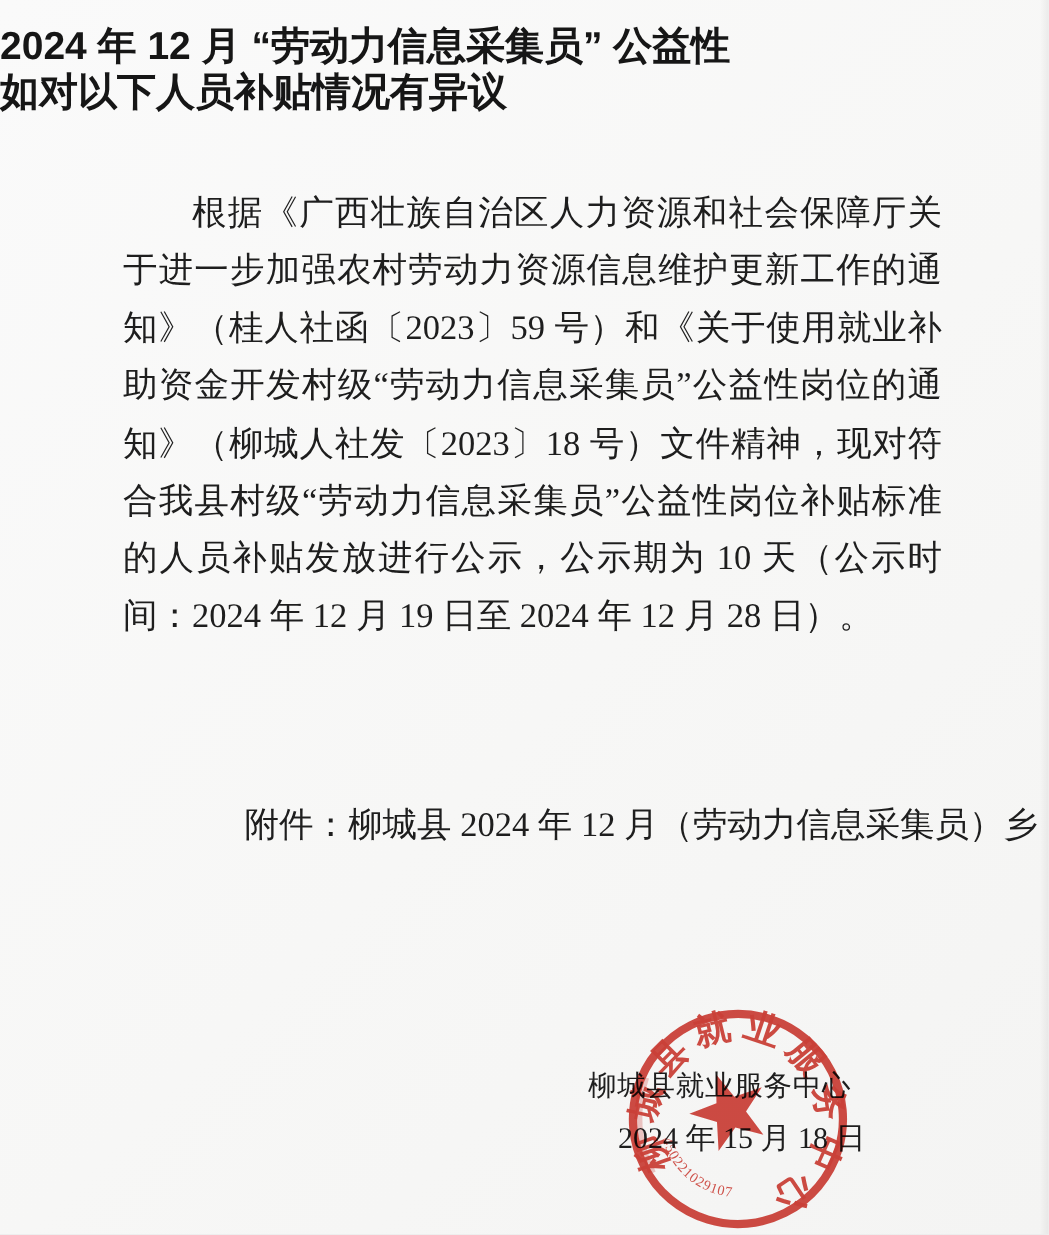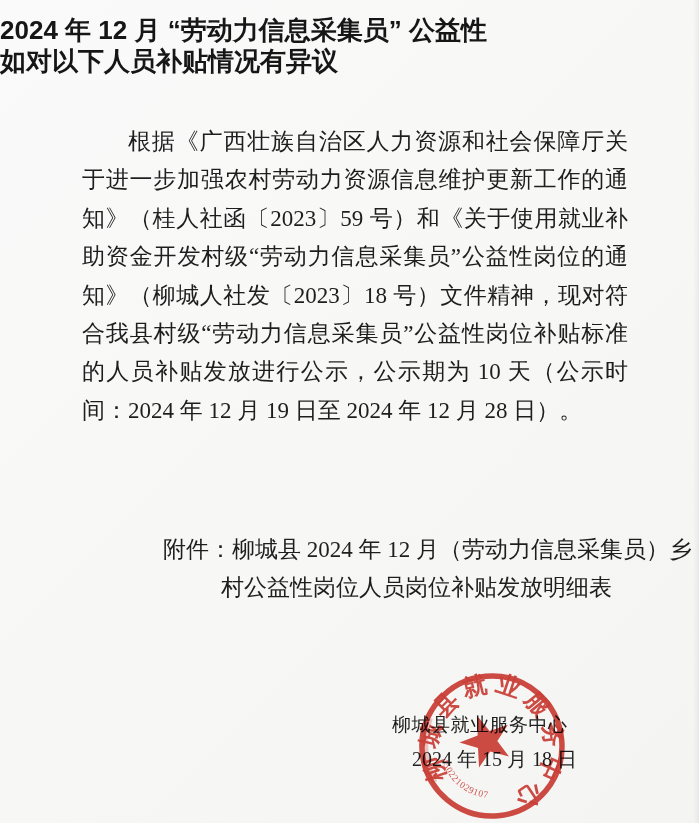--- a/index.html
+++ b/index.html
@@ -67,21 +67,20 @@
     <div>2024 年 12 月 “劳动力信息采集员” 公益性</div>
     <div>如对以下人员补贴情况有异议</div>
   </div>
 
   <div class="body-text">
     <p>根据《广西壮族自治区人力资源和社会保障厅关于进一步加强农村劳动力资源信息维护更新工作的通知》（桂人社函〔2023〕59 号）和《关于使用就业补助资金开发村级“劳动力信息采集员”公益性岗位的通知》（柳城人社发〔2023〕18 号）文件精神，现对符合我县村级“劳动力信息采集员”公益性岗位补贴标准的人员补贴发放进行公示，公示期为 10 天（公示时间：2024 年 12 月 19 日至 2024 年 12 月 28 日）。</p>
   </div>
 
   <div class="attachment">
     <div class="attach-line1"><span>附件：</span><span>柳城县 2024 年 12 月（劳动力信息采集员）乡</span></div>
-    <div class="attach-line2">村公益性岗位人员岗位补贴发放明细表</div>
   </div>
 
   <div class="sig-org">柳城县就业服务中心</div>
   <div class="sig-date">2024 年 15 月 18 日</div>
 
   <svg class="seal" viewBox="0 0 150 151" xmlns="http://www.w3.org/2000/svg">
     <defs>
       <path id="ringPath" d="M 28.2 102 A 54 54 0 1 1 84.4 128.2" fill="none"></path>
       <path id="codePath" d="M 23.8 84 A 52 52 0 0 0 70.5 126.8" fill="none"></path>
     </defs>

